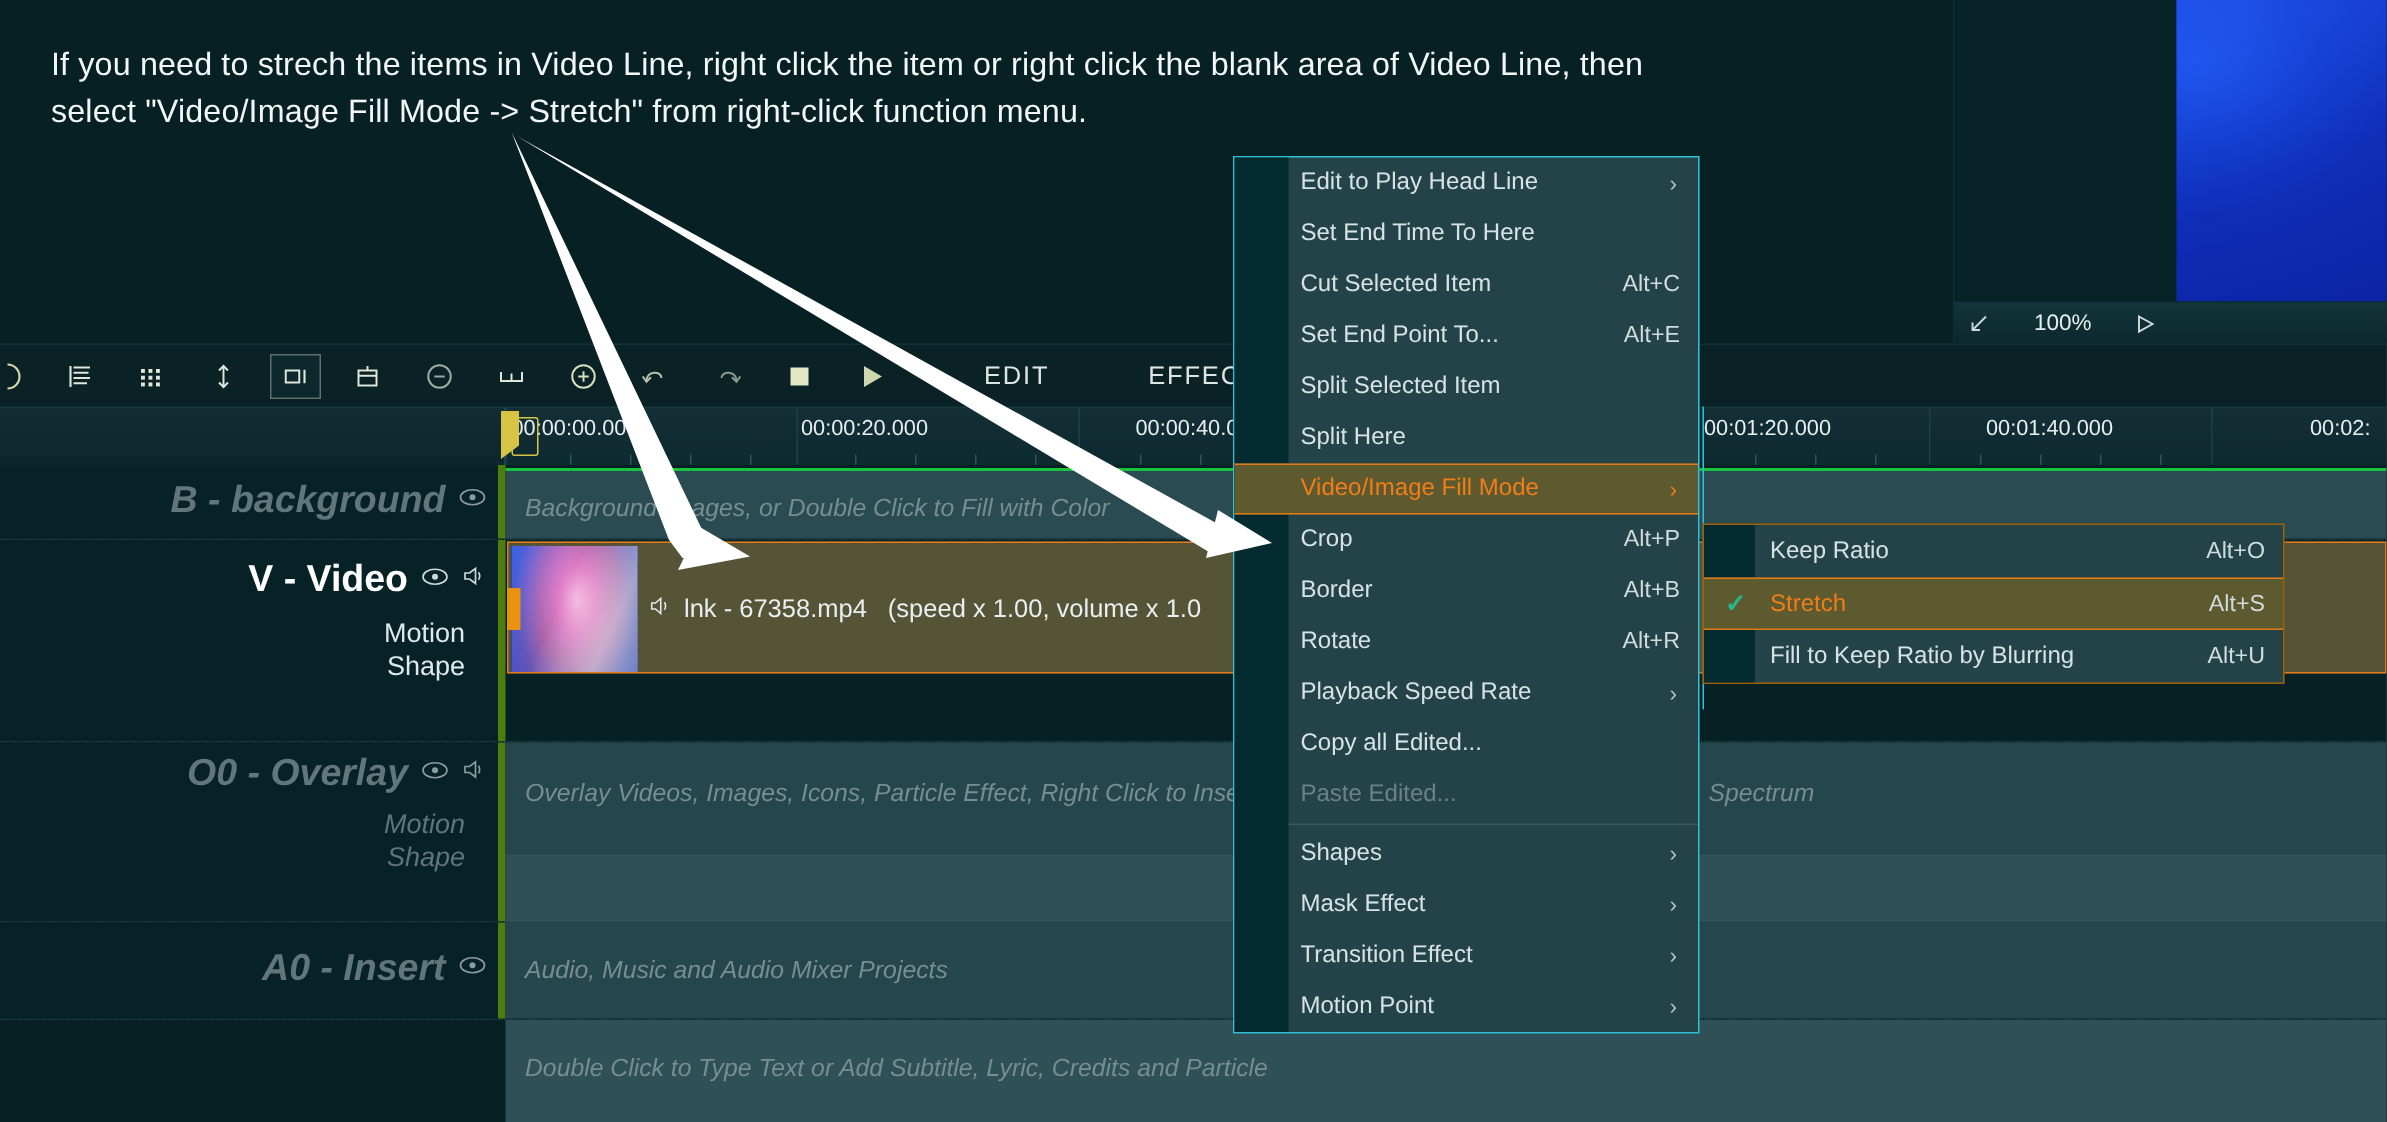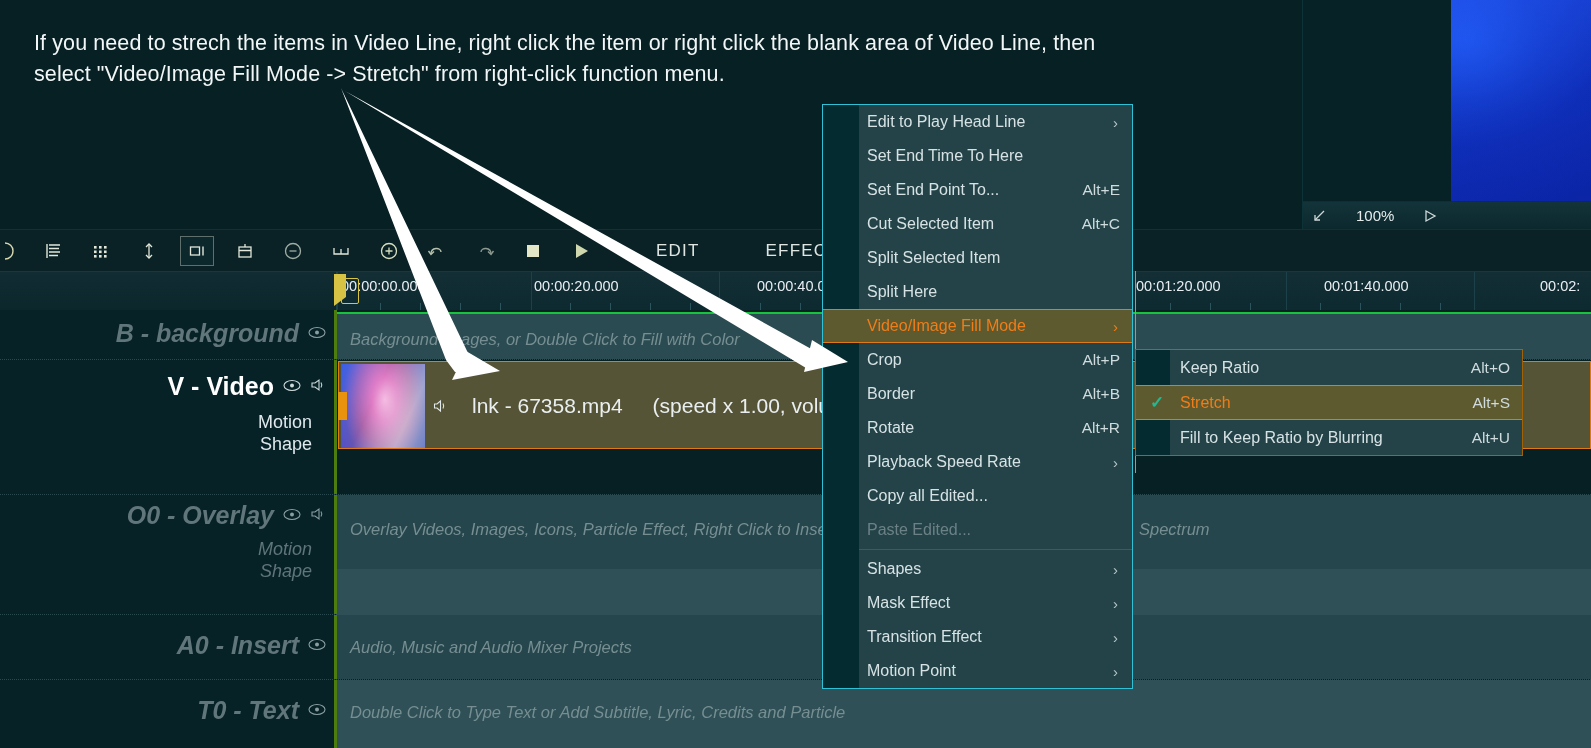--- a/index.html
+++ b/index.html
@@ -101,21 +101,21 @@
   }
 
   
   .tl-body { position: absolute; left: 0; top: 310px; width: 1591px; height: 438px; }
   .track {
     position: absolute; left: 0; width: 1591px;
     border-bottom: 1px dotted #2b4a50;
   }
   .track-header {
     position: absolute; left: 0; top: 0; width: 337px; height: 100%;
-    background: #062227; border-right: 3px solid #4d7c0f;
+    background: #062227; border-right: 5px solid #4d7c0f;
     display: flex; align-items: flex-start; justify-content: flex-end;
     padding-right: 8px;
   }
   .th-inner { display: flex; align-items: center; gap: 9px; }
   .th-name {
     font-style: italic; font-weight: bold; font-size: 25px;
     color: #61767a; white-space: nowrap;
   }
   .th-name.active { color: #ffffff; font-style: normal; }
   .th-sub { font-size: 18px; color: #dfe9ec; text-align: right; line-height: 22px; }
@@ -148,22 +148,22 @@
   .clip-thumb::after {
     content:""; position:absolute; inset:0;
     background: linear-gradient(115deg, rgba(30,60,220,0.85) 0%, rgba(200,90,180,0.35) 40%, rgba(225,225,232,0.6) 75%, rgba(180,185,200,0.5) 100%);
     mix-blend-mode: screen;
   }
   .clip-handle {
     position: absolute; left: -1px; top: 30px; width: 9px; height: 28px; background: #e8920e;
   }
   .clip-label {
     position: absolute; left: 94px; top: 0; height: 88px;
-    display: flex; align-items: center; gap: 24px;
-    color: #e9eff0; font-size: 21px; white-space: nowrap;
+    display: flex; align-items: center; gap: 8px;
+    color: #e9eff0; font-size: 17px; white-space: nowrap;
   }
 
   
   .ctx-menu {
     position: absolute; left: 822px; top: 104px; width: 311px;
     background: #234348; border: 1px solid #2fc2d6;
     z-index: 40;
   }
   .ctx-strip {
     position: absolute; left: 0; top: 0; width: 36px; bottom: 0; background: #042b2f;
@@ -469,57 +469,46 @@
           </span>
         </div>
       </div>
       <div class="track-content">
         <div style="position:absolute; left:0; top:0; right:0; bottom:0; background:#25464c;"></div>
         <span class="placeholder-txt" style="top:23px">Audio, Music and Audio Mixer Projects</span>
       </div>
     </div>
 
     <div class="track" style="top:370px; height:68px; border-bottom:none;">
-      <div class="track-header">
-        <div class="th-inner" style="margin-top:16px;">
-          <span class="th-name">T0 - Text</span>
-          <span class="eye-icon">
-            <svg width="18" height="13" viewBox="0 0 18 13">
-                <ellipse cx="9" cy="6.5" rx="8" ry="5" fill="none" stroke="#8a9ea1" stroke-width="1.1"></ellipse>
-                <circle cx="9" cy="6.5" r="2" fill="#8a9ea1"></circle>
-              </svg>
-          </span>
-        </div>
-      </div>
       <div class="track-content">
         <div style="position:absolute; left:0; top:0; right:0; bottom:0; background:#2e5056;"></div>
         <span class="placeholder-txt" style="top:23px">Double Click to Type Text or Add Subtitle, Lyric, Credits and Particle</span>
       </div>
     </div>
   </div>
 
   <div class="cyan-highlight-box"></div>
 
   <div class="ctx-menu">
     <div class="ctx-strip"></div>
     <div id="ctx-items">
         <div class="ctx-item">
           <span>Edit to Play Head Line</span>
           <span class="arrow">›</span>
         </div>
         <div class="ctx-item">
           <span>Set End Time To Here</span>
         </div>
         <div class="ctx-item">
+          <span>Cut Selected Item</span>
+          <span class="shortcut">Alt+C</span>
+        </div>
+        <div class="ctx-item">
           <span>Set End Point To...</span>
           <span class="shortcut">Alt+E</span>
-        </div>
-        <div class="ctx-item">
-          <span>Cut Selected Item</span>
-          <span class="shortcut">Alt+C</span>
         </div>
         <div class="ctx-item">
           <span>Split Selected Item</span>
         </div>
         <div class="ctx-item">
           <span>Split Here</span>
         </div>
         <div class="ctx-item highlight">
           <span>Video/Image Fill Mode</span>
           <span class="arrow">›</span>

